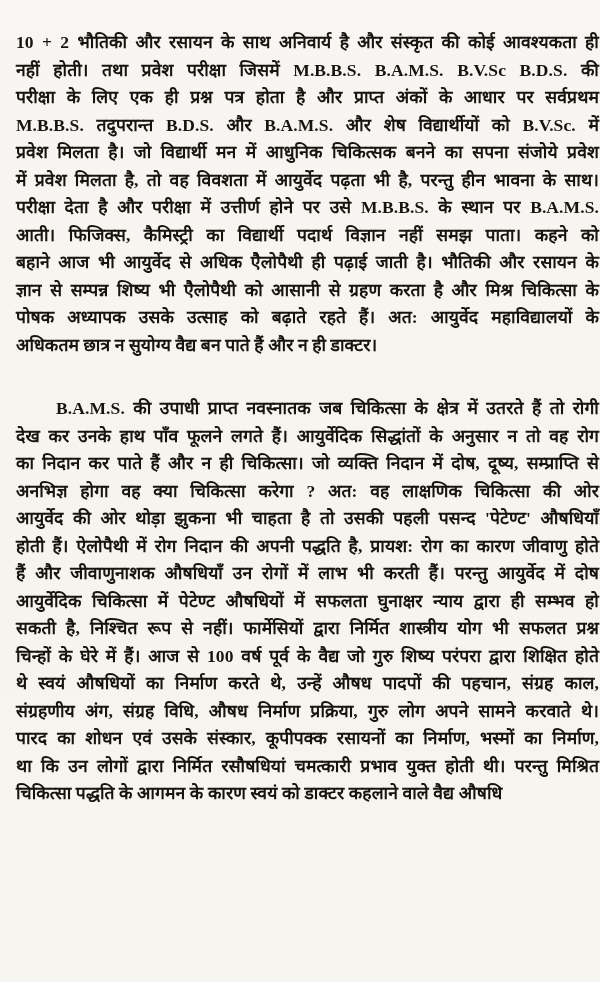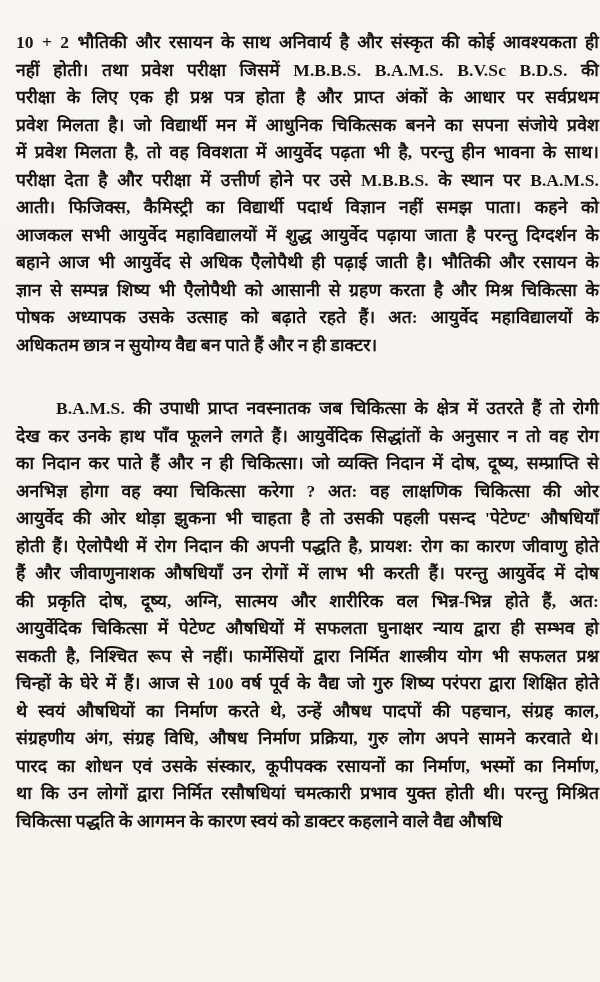--- a/index.html
+++ b/index.html
@@ -45,40 +45,39 @@
 </style>
 </head>
 <body>
 
 <div class="page">
 
   <div class="para">
     <div class="line">10 + 2 भौतिकी और रसायन के साथ अनिवार्य है और संस्कृत की कोई आवश्यकता ही</div>
     <div class="line">नहीं होती। तथा प्रवेश परीक्षा जिसमें M.B.B.S. B.A.M.S. B.V.Sc B.D.S. की</div>
     <div class="line">परीक्षा के लिए एक ही प्रश्न पत्र होता है और प्राप्त अंकों के आधार पर सर्वप्रथम</div>
+    <div class="line">M.B.B.S. तदुपरान्त B.D.S. और B.A.M.S. और शेष विद्यार्थीयों को B.V.Sc. में</div>
     <div class="line">प्रवेश मिलता है। जो विद्यार्थी मन में आधुनिक चिकित्सक बनने का सपना संजोये प्रवेश</div>
     <div class="line">में प्रवेश मिलता है, तो वह विवशता में आयुर्वेद पढ़ता भी है, परन्तु हीन भावना के साथ।</div>
     <div class="line">परीक्षा देता है और परीक्षा में उत्तीर्ण होने पर उसे M.B.B.S. के स्थान पर B.A.M.S.</div>
     <div class="line">आती। फिजिक्स, कैमिस्ट्री का विद्यार्थी पदार्थ विज्ञान नहीं समझ पाता। कहने को</div>
-    <div class="line">आजकल सभी आयुर्वेद महाविद्यालयों में शुद्ध आयुर्वेद पढ़ाया जाता है परन्तु दिग्दर्शन के</div>
     <div class="line">बहाने आज भी आयुर्वेद से अधिक ऐैलोपैथी ही पढ़ाई जाती है। भौतिकी और रसायन के</div>
     <div class="line">ज्ञान से सम्पन्न शिष्य भी ऐैलोपैथी को आसानी से ग्रहण करता है और मिश्र चिकित्सा के</div>
     <div class="line">पोषक अध्यापक उसके उत्साह को बढ़ाते रहते हैं। अत: आयुर्वेद महाविद्यालयों के</div>
     <div class="line last">अधिकतम छात्र न सुयोग्य वैद्य बन पाते हैं और न ही डाक्टर।</div>
   </div>
 
   <div class="para">
     <div class="line indent">B.A.M.S. की उपाधी प्राप्त नवस्नातक जब चिकित्सा के क्षेत्र में उतरते हैं तो रोगी</div>
     <div class="line">देख कर उनके हाथ पाँव फूलने लगते हैं। आयुर्वेदिक सिद्धांतों के अनुसार न तो वह रोग</div>
     <div class="line">का निदान कर पाते हैं और न ही चिकित्सा। जो व्यक्ति निदान में दोष, दूष्य, सम्प्राप्ति से</div>
     <div class="line">अनभिज्ञ होगा वह क्या चिकित्सा करेगा ? अत: वह लाक्षणिक चिकित्सा की ओर</div>
     <div class="line">आयुर्वेद की ओर थोड़ा झुकना भी चाहता है तो उसकी पहली पसन्द 'पेटेण्ट' औषधियाँ</div>
     <div class="line">होती हैं। ऐलोपैथी में रोग निदान की अपनी पद्धति है, प्रायश: रोग का कारण जीवाणु होते</div>
     <div class="line">हैं और जीवाणुनाशक औषधियाँ उन रोगों में लाभ भी करती हैं। परन्तु आयुर्वेद में दोष</div>
-    <div class="line">की प्रकृति दोष, दूष्य, अग्नि, सात्मय और शारीरिक वल भिन्न-भिन्न होते हैं, अत:</div>
     <div class="line">आयुर्वेदिक चिकित्सा में पेटेण्ट औषधियों में सफलता घुनाक्षर न्याय द्वारा ही सम्भव हो</div>
     <div class="line">सकती है, निश्चित रूप से नहीं। फार्मेसियों द्वारा निर्मित शास्त्रीय योग भी सफलत प्रश्न</div>
     <div class="line">चिन्हों के घेरे में हैं। आज से 100 वर्ष पूर्व के वैद्य जो गुरु शिष्य परंपरा द्वारा शिक्षित होते</div>
     <div class="line">थे स्वयं औषधियों का निर्माण करते थे, उन्हें औषध पादपों की पहचान, संग्रह काल,</div>
     <div class="line">संग्रहणीय अंग, संग्रह विधि, औषध निर्माण प्रक्रिया, गुरु लोग अपने सामने करवाते थे।</div>
     <div class="line">पारद का शोधन एवं उसके संस्कार, कूपीपक्क रसायनों का निर्माण, भस्मों का निर्माण,</div>
     <div class="line">था कि उन लोगों द्वारा निर्मित रसौषधियां चमत्कारी प्रभाव युक्त होती थी। परन्तु मिश्रित</div>
     <div class="line last">चिकित्सा पद्धति के आगमन के कारण स्वयं को डाक्टर कहलाने वाले वैद्य औषधि</div>
   </div>
 

